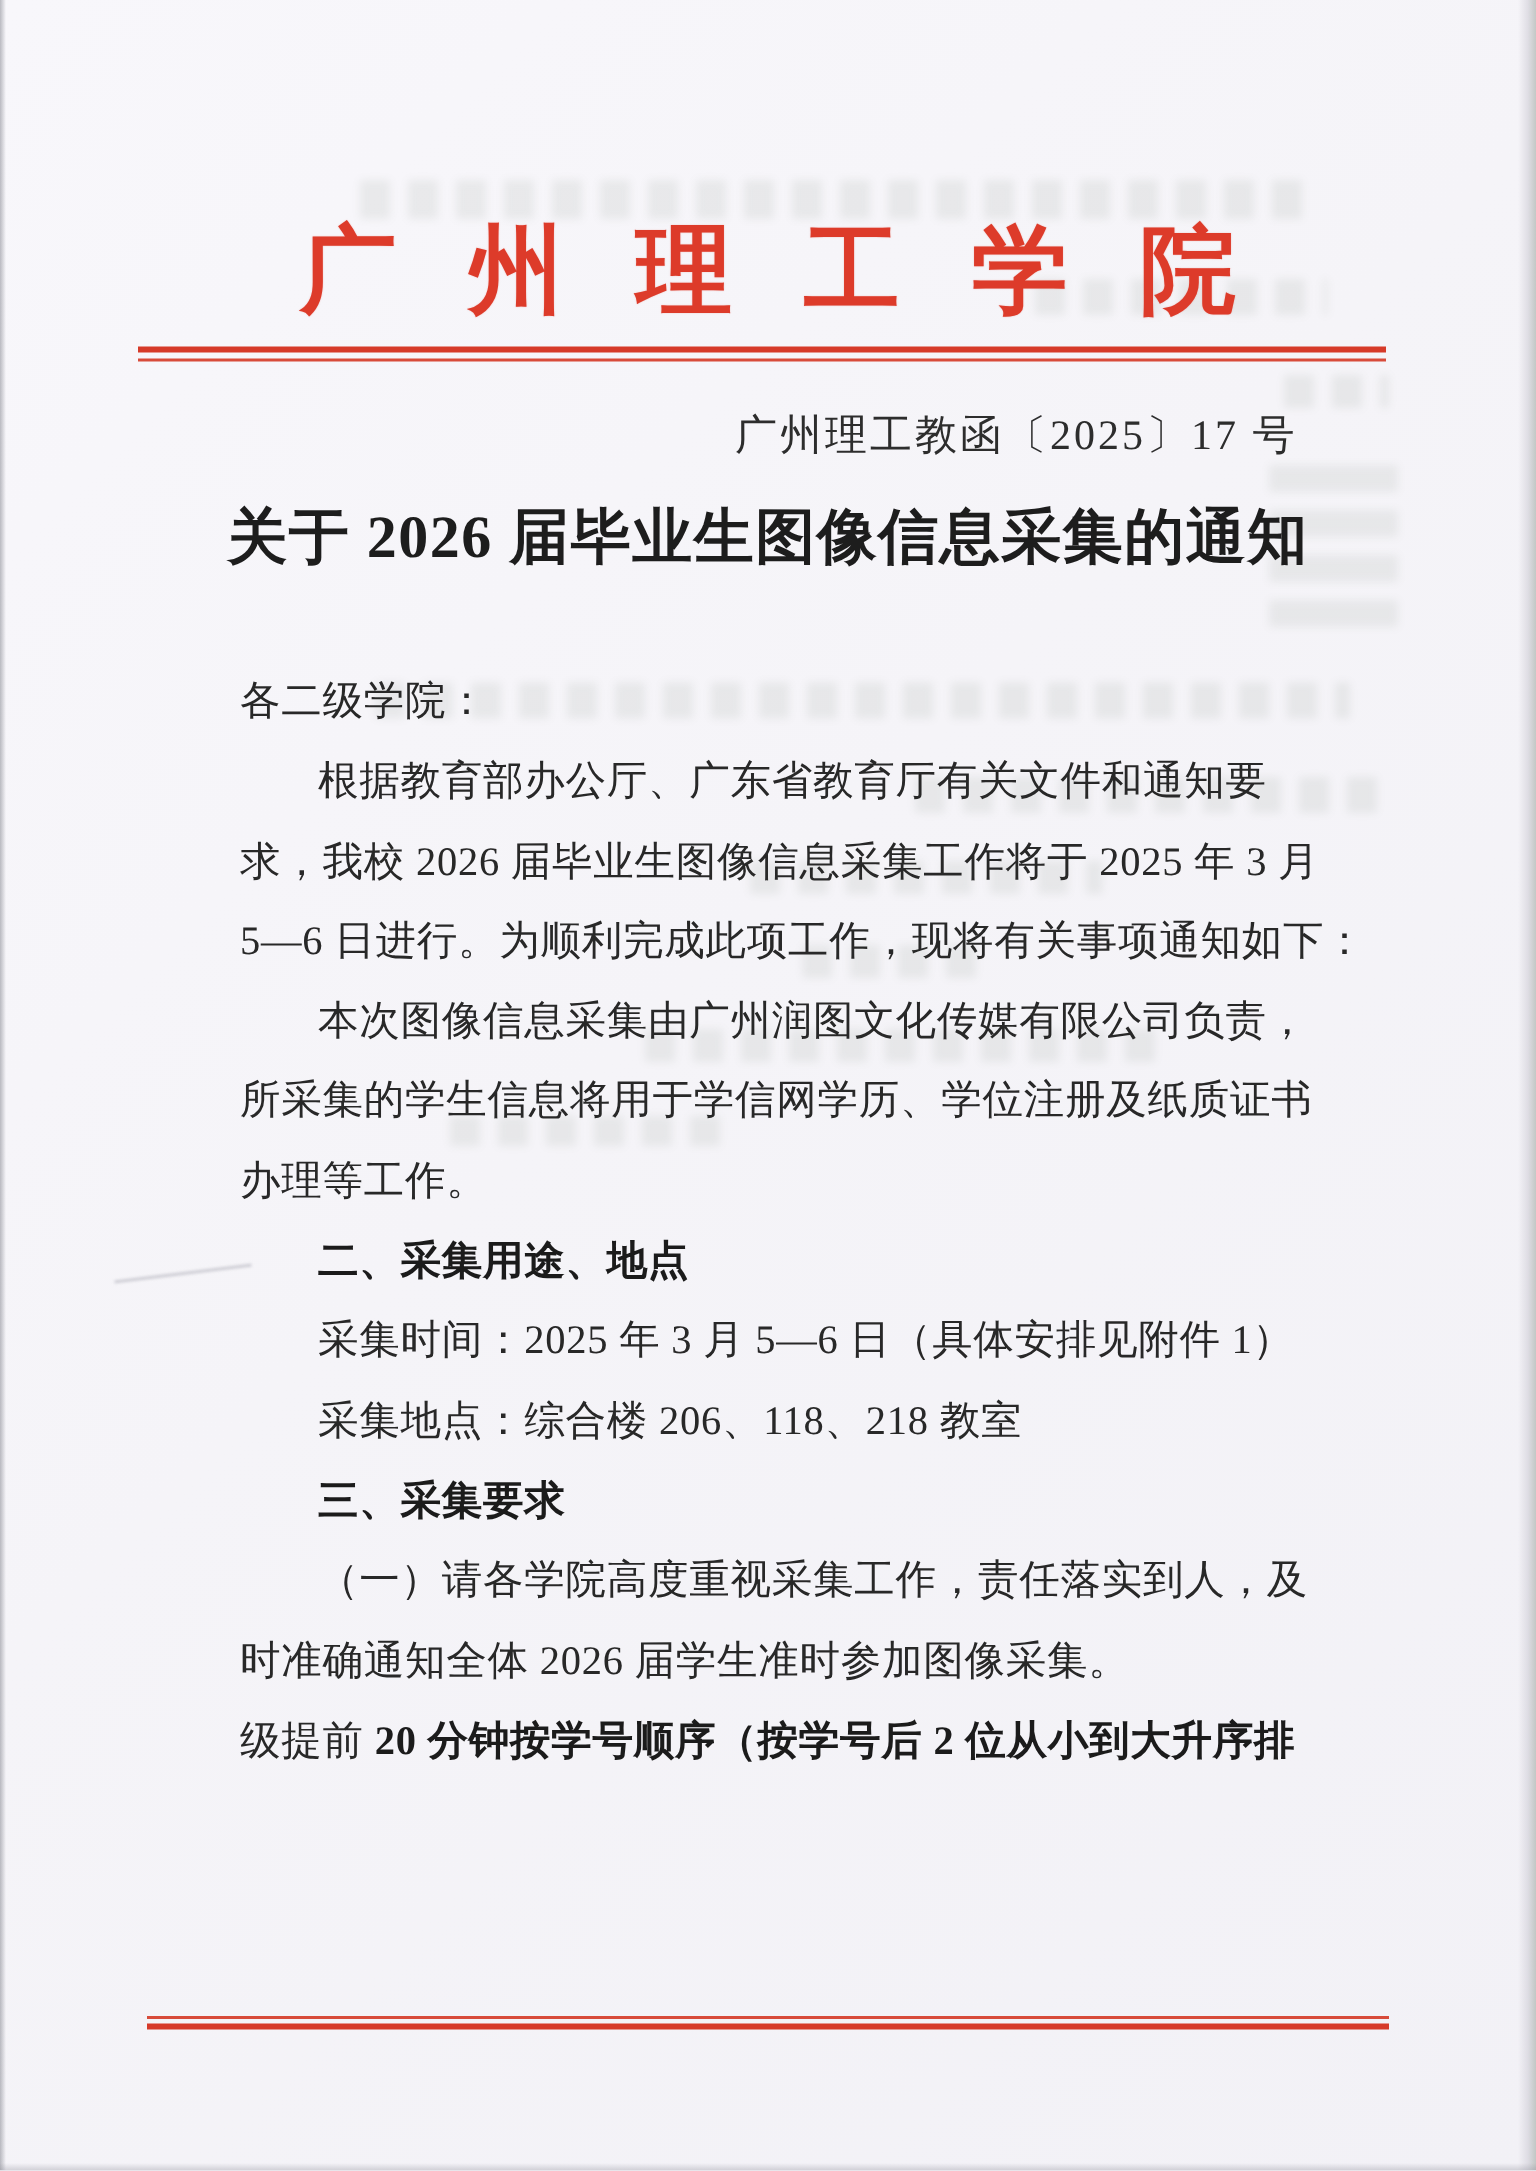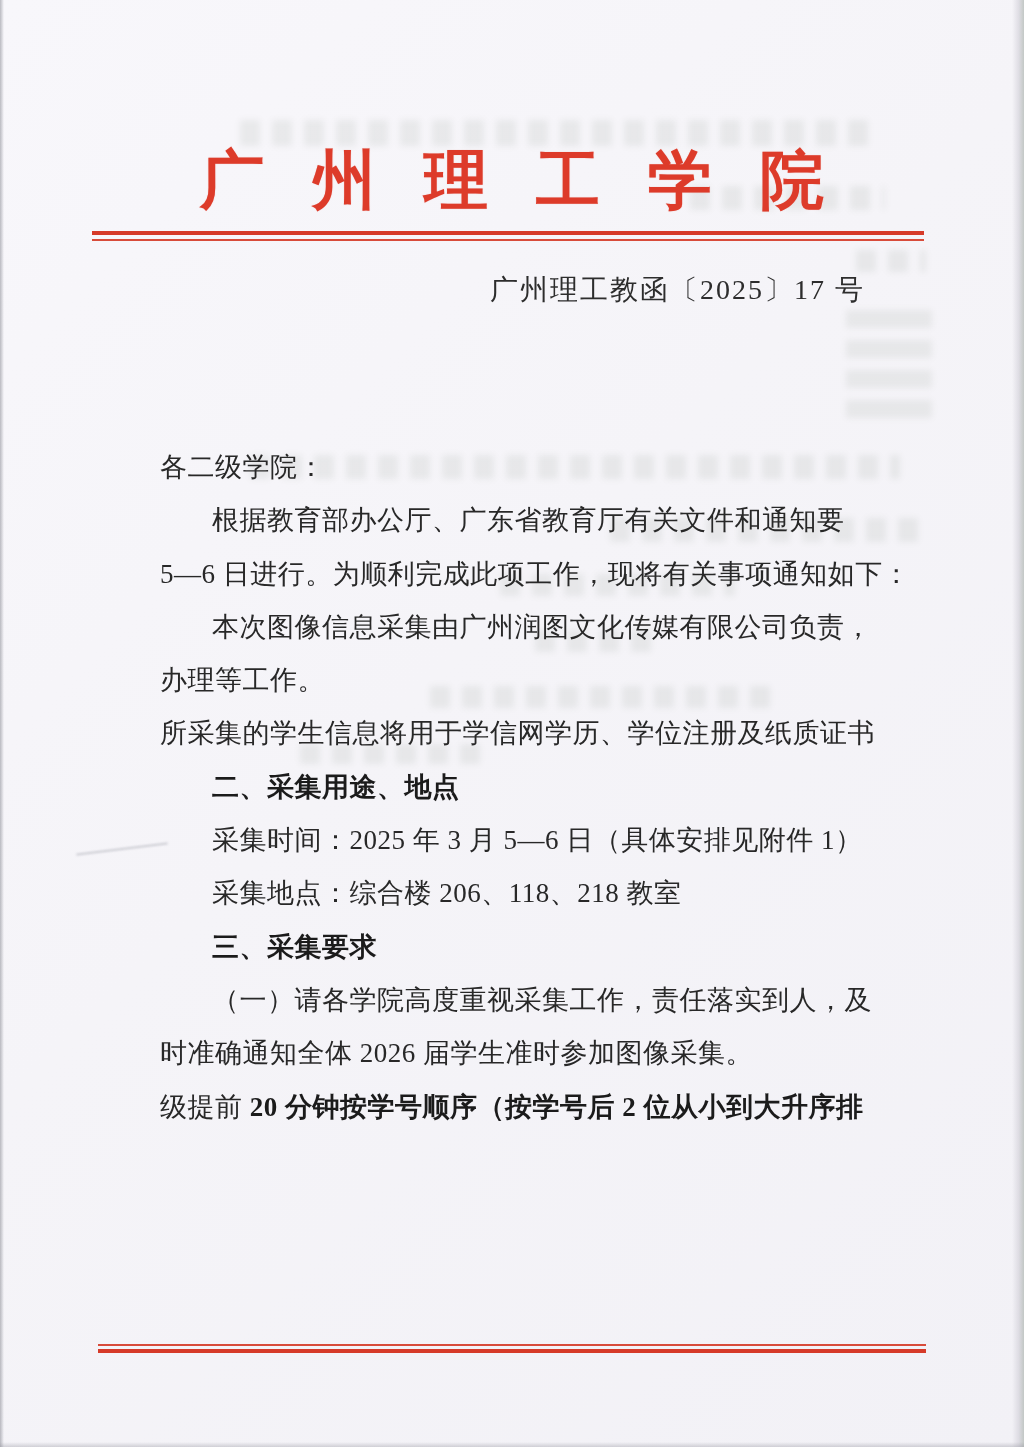--- a/index.html
+++ b/index.html
@@ -89,29 +89,31 @@
       <span>院</span>
     </div>
 
   <div class="rule rule-top">
     <div class="thick"></div>
     <div class="thin"></div>
   </div>
 
   <div class="doc-number">广州理工教函〔2025〕17 号</div>
 
+  <h1 class="title">关于 2026 届毕业生图像信息采集的通知</h1>
 
   <div class="notice-body">
     <div class="bline">各二级学院：</div>
     <div id="body-lines">
         <div class="bline indent"><span class="bseg">根据教育部办公厅、广东省教育厅有关文件和通知要</span></div>
+        <div class="bline"><span class="bseg">求，我校 2026 届毕业生图像信息采集工作将于 2025 年 3 月</span></div>
         <div class="bline"><span class="bseg">5—6 日进行。为顺利完成此项工作，现将有关事项通知如下：</span></div>
         <div class="bline indent"><span class="bseg">本次图像信息采集由广州润图文化传媒有限公司负责，</span></div>
+        <div class="bline"><span class="bseg">所采集的学生信息将用于学信网学历、学位注册及纸质证书</span></div>
         <div class="bline"><span class="bseg">办理等工作。</span></div>
-        <div class="bline"><span class="bseg">所采集的学生信息将用于学信网学历、学位注册及纸质证书</span></div>
         <div class="bline indent bold"><span class="bseg bold">二、采集用途、地点</span></div>
         <div class="bline indent"><span class="bseg">采集时间：2025 年 3 月 5—6 日（具体安排见附件 1）</span></div>
         <div class="bline indent"><span class="bseg">采集地点：综合楼 206、118、218 教室</span></div>
         <div class="bline indent bold"><span class="bseg bold">三、采集要求</span></div>
         <div class="bline indent"><span class="bseg">（一）请各学院高度重视采集工作，责任落实到人，及</span></div>
         <div class="bline"><span class="bseg">时准确通知全体 2026 届学生准时参加图像采集。</span></div>
         <div class="bline"><span class="bseg">级提前 </span><span class="bseg bold">20 分钟按学号顺序（按学号后 2 位从小到大升序排</span></div>
       </div>
   </div>
 

